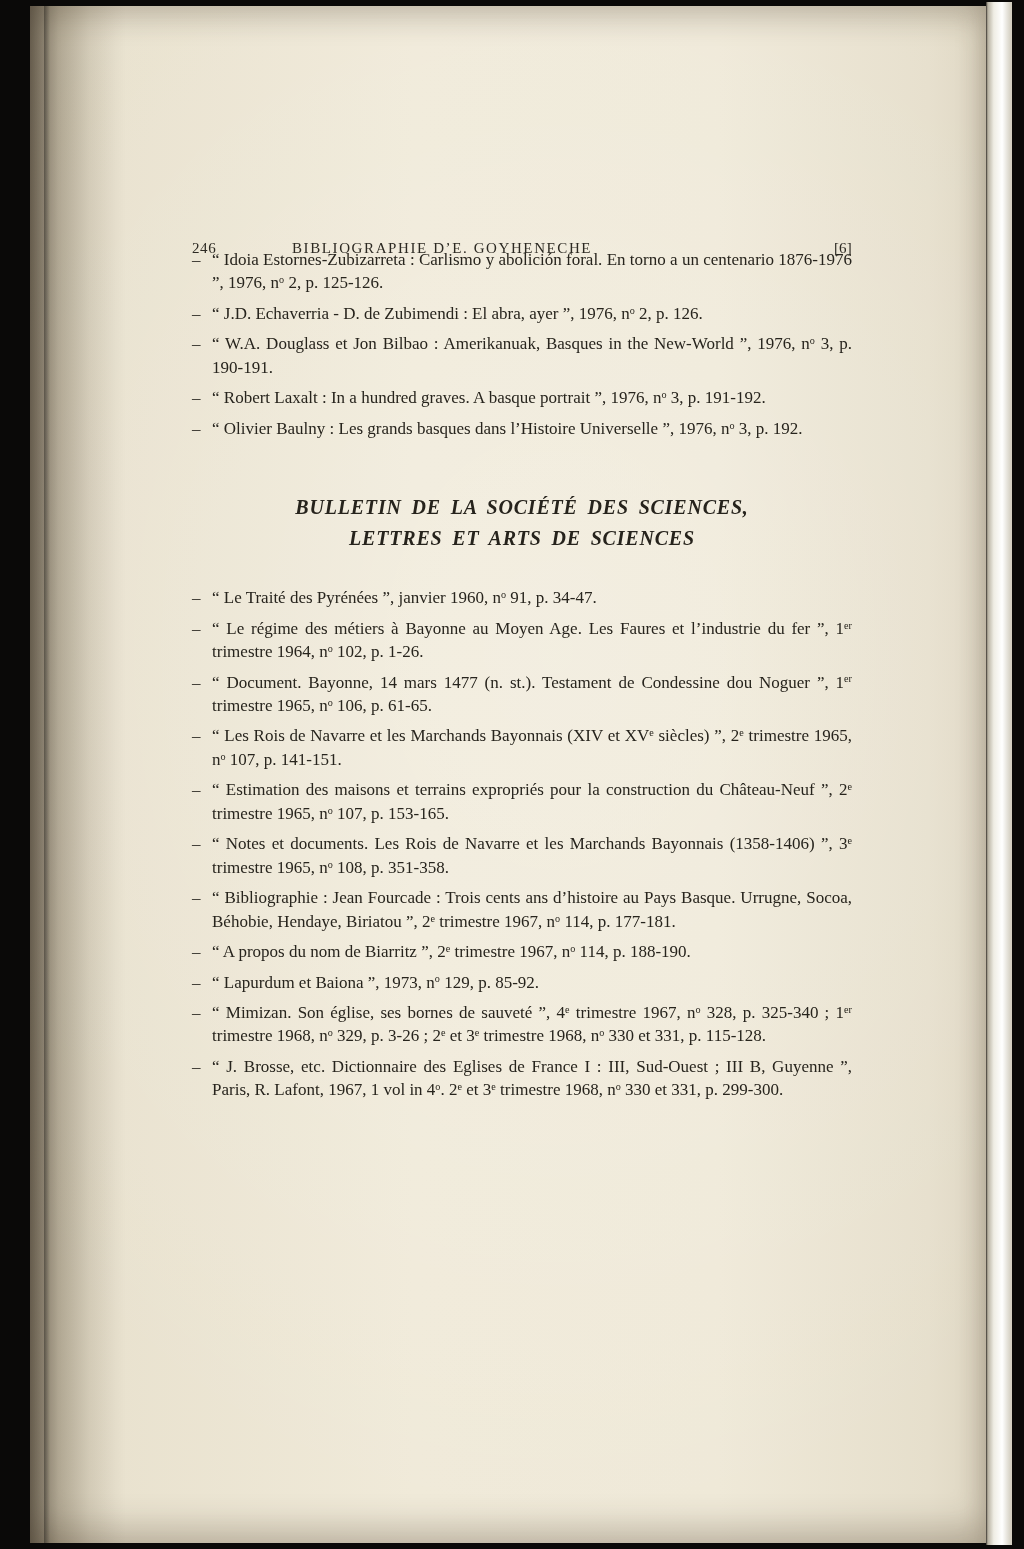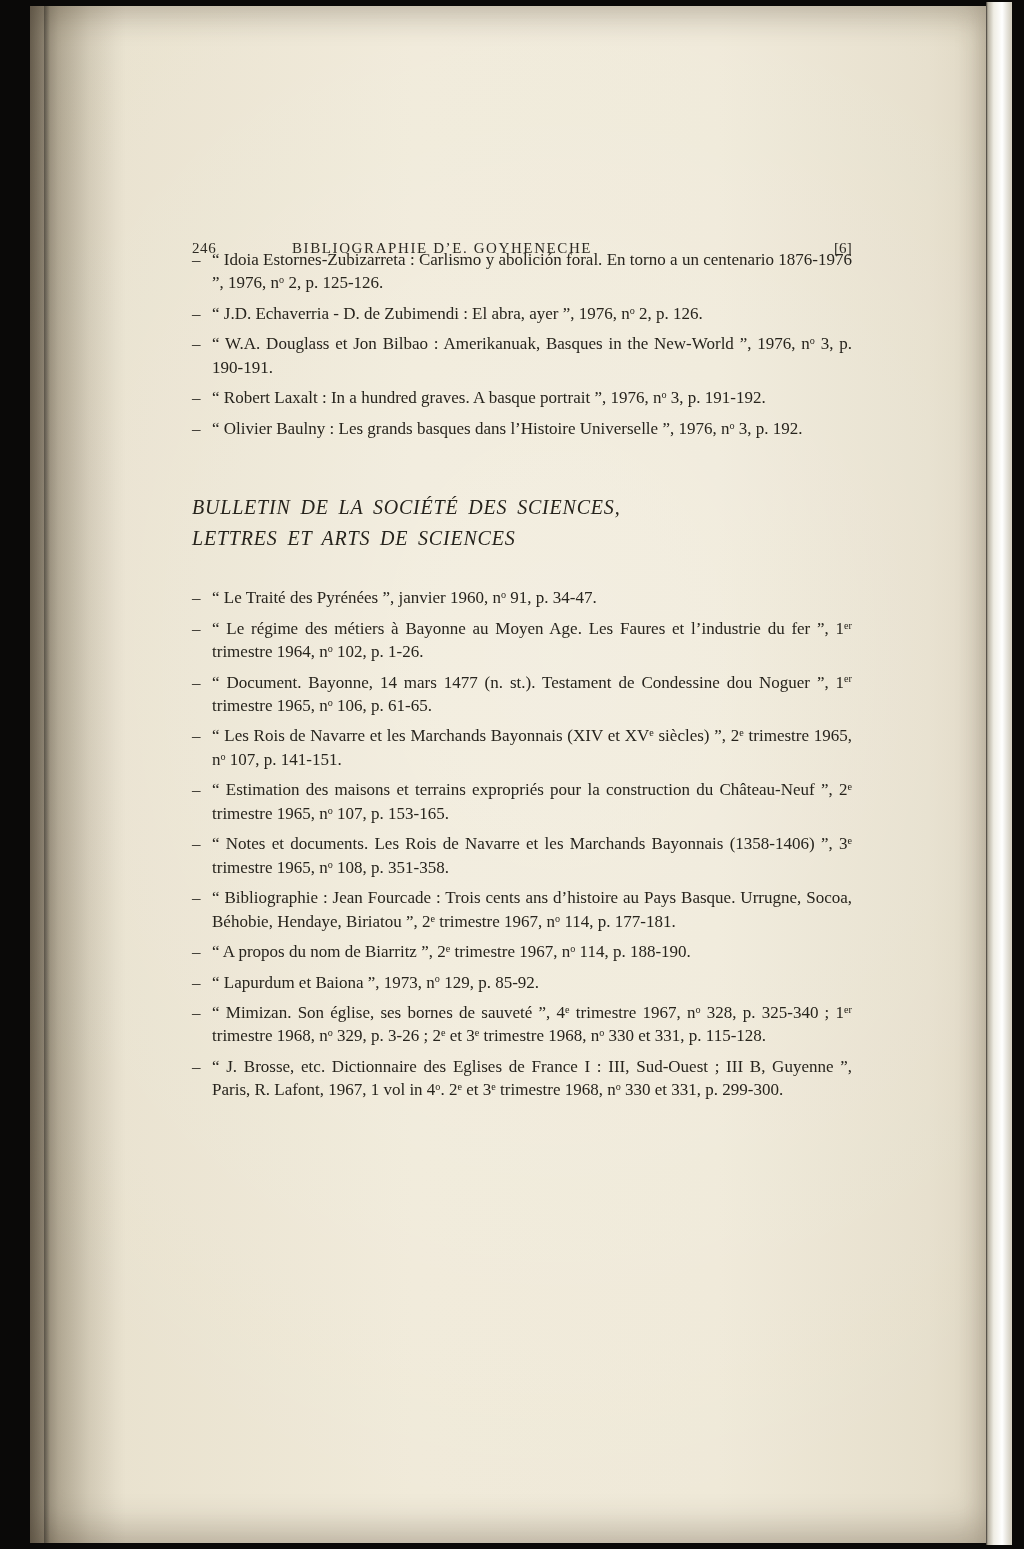--- a/index.html
+++ b/index.html
@@ -46,22 +46,22 @@
   
   .content{
     position:absolute;left:162px;top:242px;width:660px;
     color:#27241d;font-size:17px;line-height:1.38;
   }
   .entry{display:flex;margin:0 0 7px 0;}
   .entry .marker{flex:none;width:20px;}
   .entry .text{flex:1;text-align:justify;}
   sup{font-size:0.6em;line-height:0;position:relative;top:-0.5em;vertical-align:baseline;}
   .section-heading{
-    margin:52px 0 32px 0;text-align:left;
-    font-style:italic;font-weight:normal;font-size:20px;
+    margin:52px 0 32px 0;text-align:center;
+    font-style:italic;font-weight:bold;font-size:20px;
     letter-spacing:0.8px;word-spacing:4px;color:#26231c;
   }
   .section-heading .line{line-height:1.55;}
 </style>
 </head>
 <body>
 
 <div class="scan">
   <div class="page">
     <div class="binding-shadow"></div>

